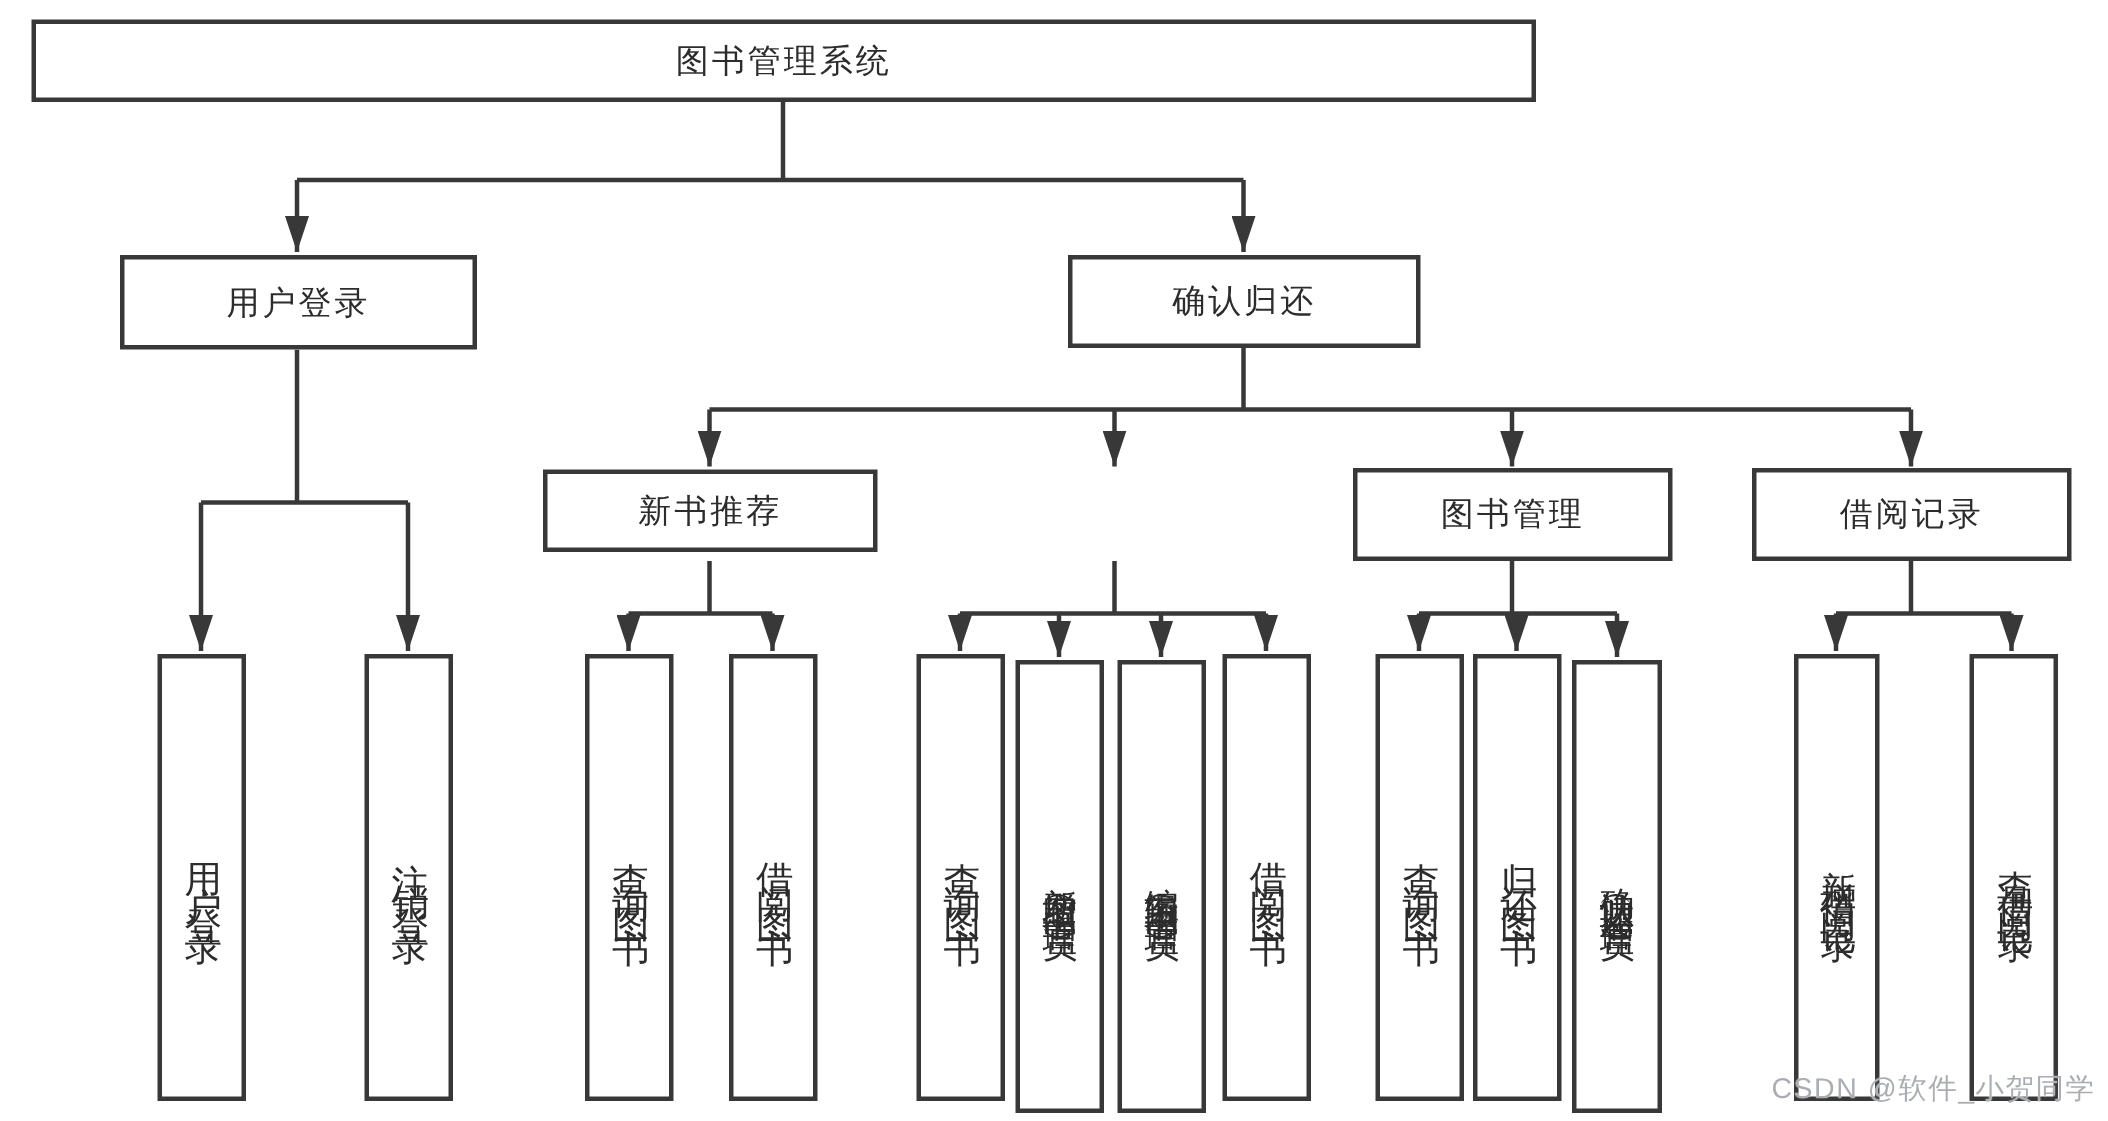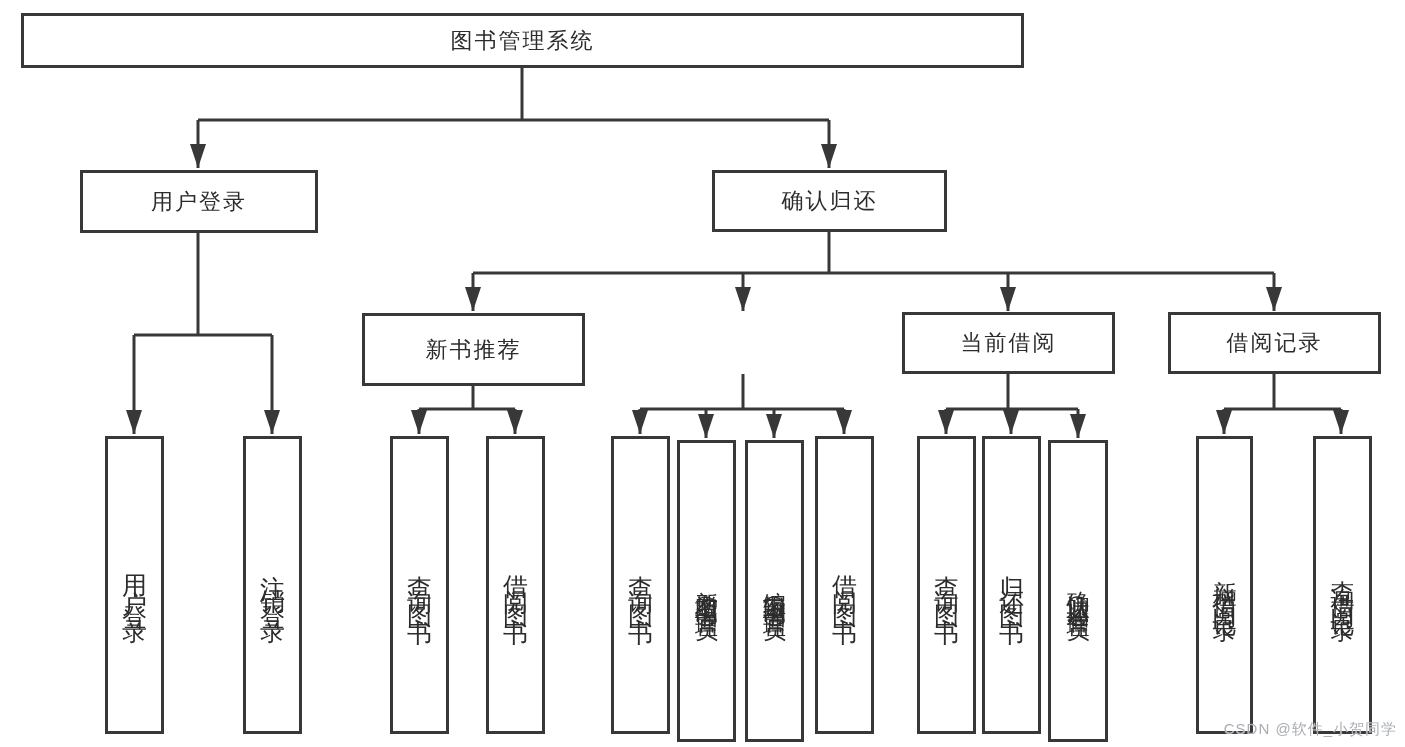--- a/index.html
+++ b/index.html
@@ -41,21 +41,21 @@
     font-size:25px;line-height:1;
     letter-spacing:15px;
     color:#2c2c2c;
     white-space:nowrap;
   }
   .vbox.mid .vtext{letter-spacing:8px;font-size:24px;}
   .vbox.long .vtext{letter-spacing:4px;font-size:23px;}
   .watermark{
     position:absolute;
     right:8px;bottom:8px;
-    font-size:15px;
+    font-size:19px;
     color:#aaadb2;
     letter-spacing:1px;
     z-index:3;
     text-shadow:0 0 1px #ffffff;
   }
 </style>
 </head>
 <body>
 
 <div class="canvas">
@@ -114,25 +114,25 @@
     <span class="hlabel">图书管理系统</span>
   </div>
 
   <div class="hbox" style="left:80px;top:170px;width:238px;height:63px;">
     <span class="hlabel">用户登录</span>
   </div>
   <div class="hbox" style="left:712px;top:170px;width:235px;height:62px;">
     <span class="hlabel">确认归还</span>
   </div>
 
-  <div class="hbox" style="left:362px;top:313px;width:223px;height:73px;">
+  <div class="hbox" style="left:362px;top:313px;width:223px;height:55px;">
     <span class="hlabel">新书推荐</span>
   </div>
   <div class="hbox" style="left:902px;top:312px;width:213px;height:62px;">
-    <span class="hlabel">当前借阅</span>
+    <span class="hlabel">图书管理</span>
   </div>
   <div class="hbox" style="left:1168px;top:312px;width:213px;height:62px;">
     <span class="hlabel">借阅记录</span>
   </div>
 
   <div class="vbox" style="left:105px;">
     <span class="vtext">用户登录</span>
   </div>
   <div class="vbox" style="left:243px;">
     <span class="vtext">注销登录</span>

